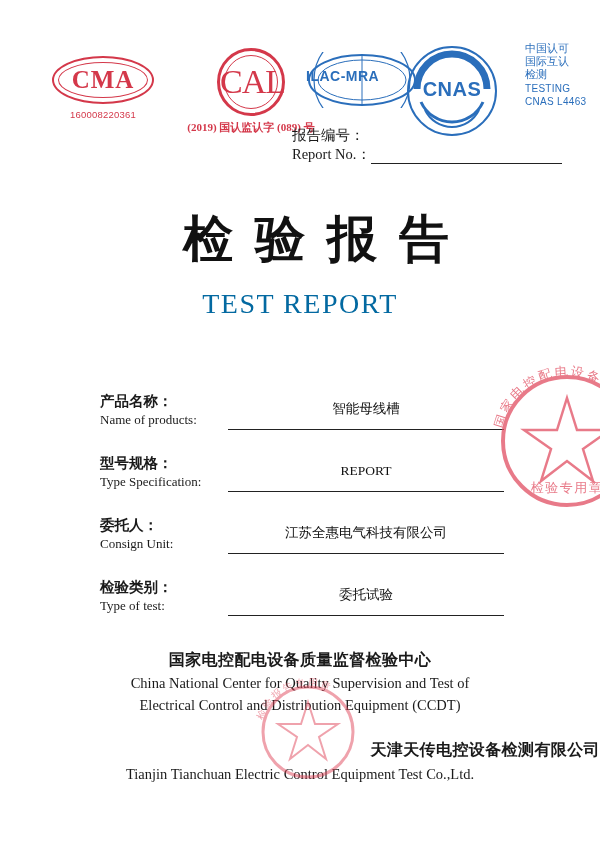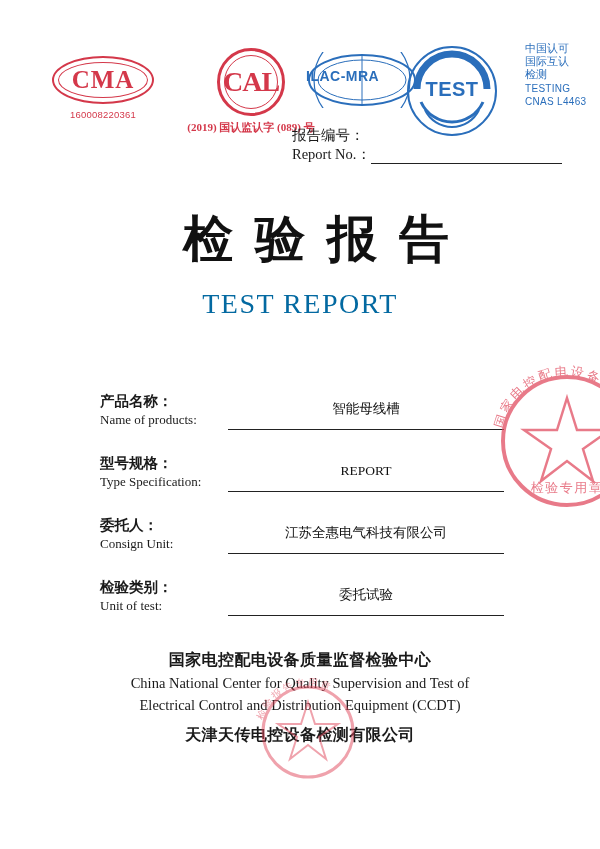--- a/index.html
+++ b/index.html
@@ -88,22 +88,22 @@
   .cal-circle-inner {
     position: absolute;
     left: 4px; top: 4px; right: 4px; bottom: 4px;
     border: 1.2px solid #d4384a;
     border-radius: 50%;
   }
   .cal-glyph {
     position: relative;
     z-index: 2;
     font-family: "Liberation Serif", serif;
-    font-weight: bold;
-    font-size: 28px;
+    font-weight: normal;
+    font-size: 34px;
     line-height: 62px;
     letter-spacing: -1px;
     text-align: center;
   }
   .cal-sub {
     margin-top: 4px;
     font-size: 11px;
     font-weight: bold;
     color: #d4384a;
     white-space: nowrap;
@@ -296,21 +296,22 @@
   }
   .footer .f-en-2 {
     font-size: 14.5px;
     line-height: 22px;
   }
   .footer .f-cn-2 {
     font-size: 16px;
     font-weight: bold;
     letter-spacing: 0.4px;
     line-height: 26px;
-    margin-top: 6px;
+    margin-top: 21px;
+    text-align: right;
   }
   .footer .f-en-3 {
     font-size: 14.5px;
     line-height: 22px;
   }
 
   
   .stamp {
     position: absolute;
     pointer-events: none;
@@ -367,21 +368,21 @@
 
   <div class="cnas">
     <div class="cnas-circle">
       <div class="cnas-arcs">
         <svg width="82" height="82" viewBox="0 0 82 82" aria-hidden="true">
           <path d="M6 41 A35 35 0 0 1 76 41" fill="none" stroke="#2a6ebb" stroke-width="7"></path>
           <path d="M10 54 A34 34 0 0 0 72 54" fill="none" stroke="#2a6ebb" stroke-width="3"></path>
           <path d="M14 62 A30 30 0 0 0 68 62" fill="none" stroke="#2a6ebb" stroke-width="2"></path>
         </svg>
       </div>
-      <div class="cnas-word">TEST</div>
+      <div class="cnas-word">CNAS</div>
     </div>
   </div>
 
   <div class="cnas-text">
     <div class="cn">中国认可</div>
     <div class="cn">国际互认</div>
     <div class="cn">检测</div>
     <div class="en">TESTING</div>
     <div class="en">CNAS L4463</div>
   </div>
@@ -422,32 +423,33 @@
     <div class="labels">
       <div class="lab-cn">委托人：</div>
       <div class="lab-en">Consign Unit:</div>
     </div>
     <div class="value">江苏全惠电气科技有限公司</div>
   </div>
 
   <div class="field">
     <div class="labels">
       <div class="lab-cn">检验类别：</div>
-      <div class="lab-en">Unit of test:</div>
+      <div class="lab-en">Type of test:</div>
     </div>
     <div class="value">委托试验</div>
   </div>
 
 </div>
 
 <div class="footer">
   <div class="f-cn-1">国家电控配电设备质量监督检验中心</div>
   <div class="f-en-1">China National Center for Quality Supervision and Test of</div>
   <div class="f-en-2">Electrical Control and Distribution Equipment (CCDT)</div>
   <div class="f-cn-2">天津天传电控设备检测有限公司</div>
+  <div class="f-en-3">Tianjin Tianchuan Electric Control Equipment Test Co.,Ltd.</div>
 </div>
 
 <div class="stamp stamp-right">
   <svg width="170" height="170" viewBox="0 0 170 170" aria-hidden="true">
     <defs>
       <path id="arcRight" d="M20 85 A65 65 0 0 1 150 85"></path>
     </defs>
     <circle cx="85" cy="85" r="64" fill="none" stroke="#e0485c" stroke-width="4"></circle>
     <path d="M85 42 L95 74 L128 74 L101 93 L111 125 L85 105 L59 125 L69 93 L42 74 L75 74 Z" fill="none" stroke="#e0485c" stroke-width="2.5"></path>
     <text font-family="Liberation Serif, serif" font-size="13" fill="#e0485c" letter-spacing="2.5">

